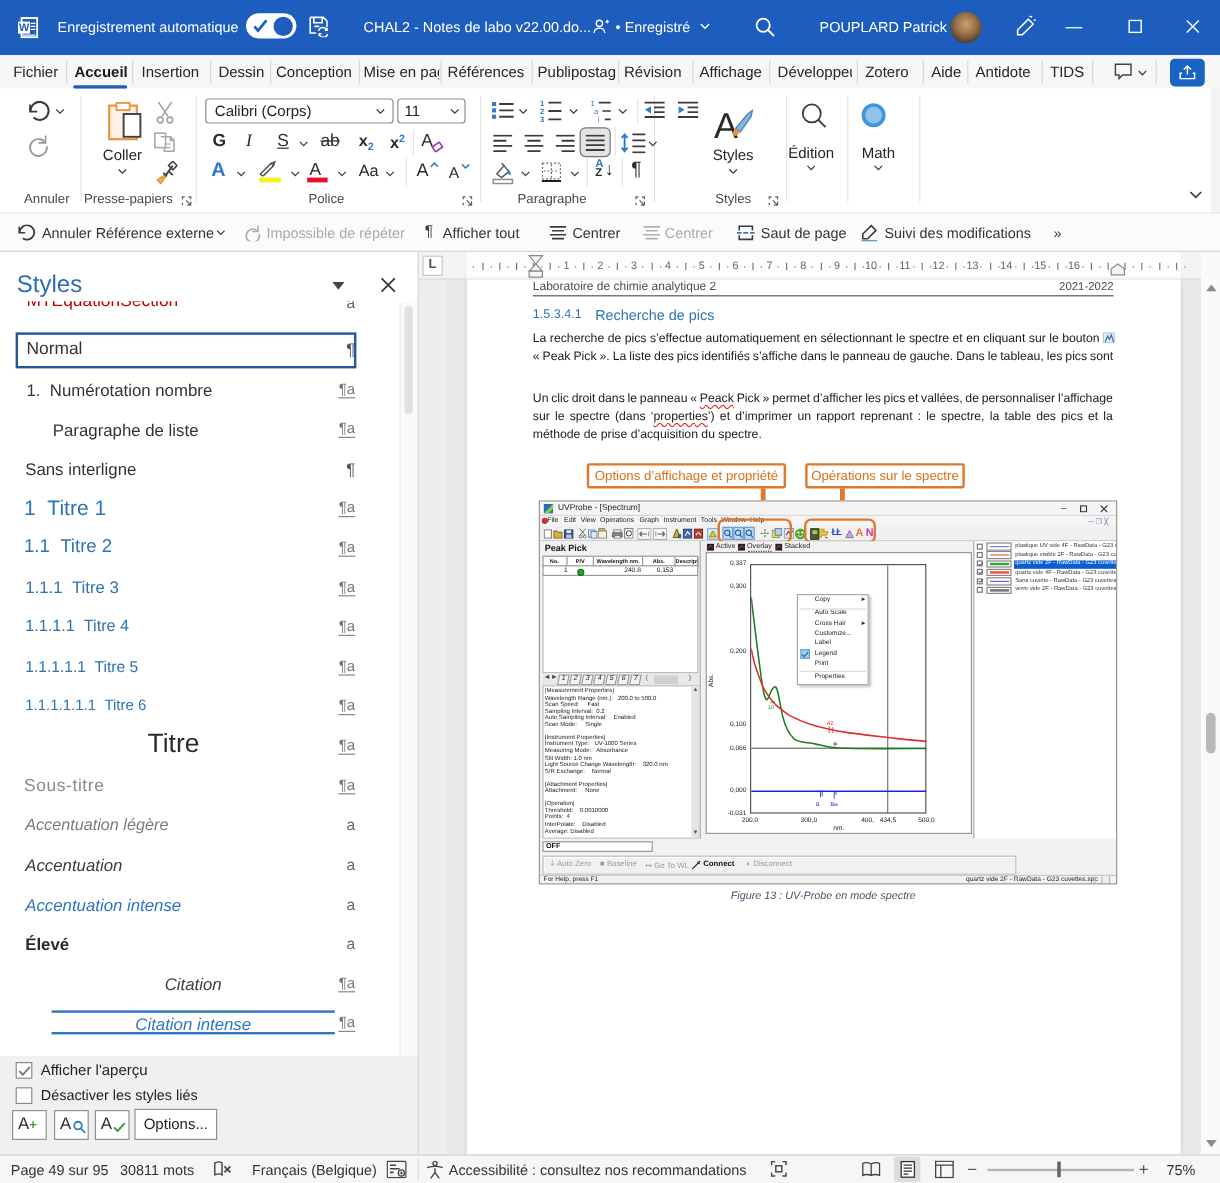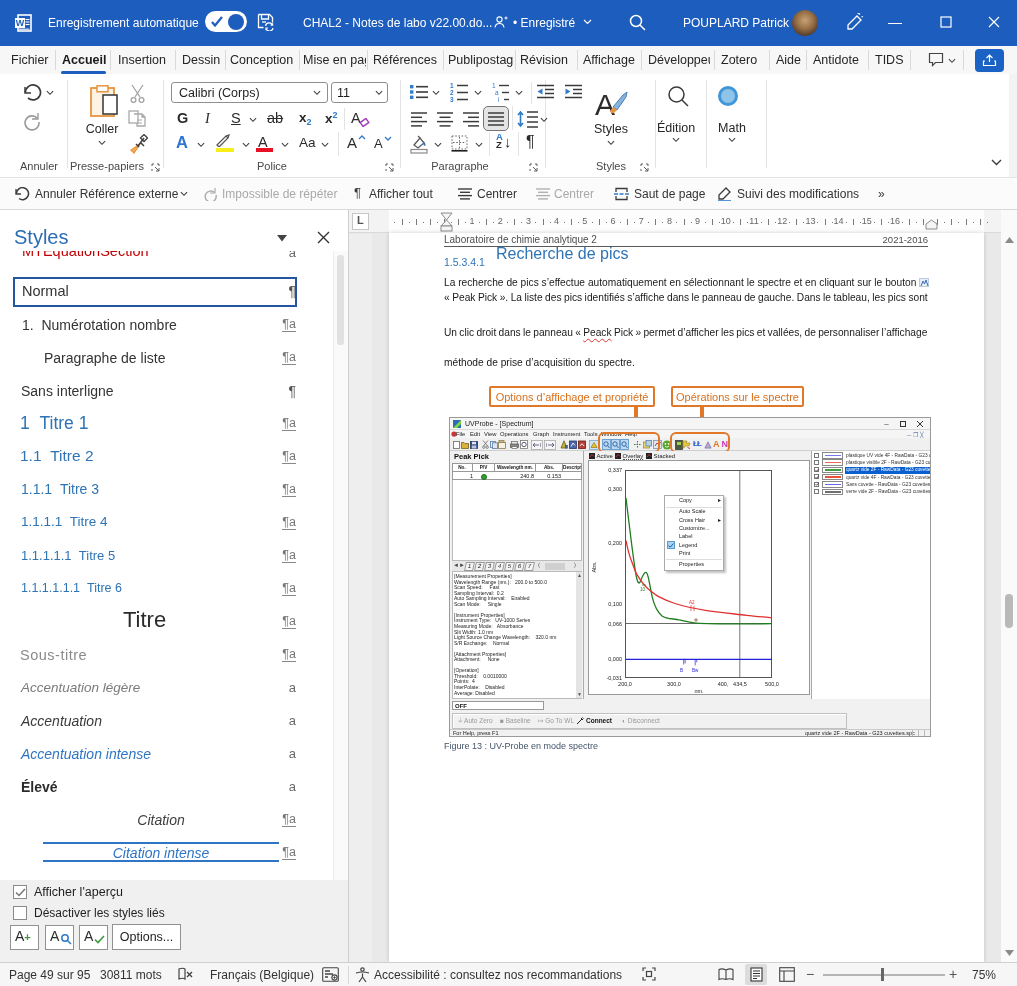--- a/index.html
+++ b/index.html
@@ -640,32 +640,33 @@
         <rect x="1" y="14" width="11" height="5" fill="#f5f5f5" stroke="#8a8a8a" stroke-width="1"></rect>
       </svg>
  <svg class="a" style="left:576px;top:9px" width="13" height="11" viewBox="0 0 13 11">
         <path d="M1 10 V5 L6.5 1 L12 5 V10 Z" fill="#f5f5f5" stroke="#8a8a8a" stroke-width="1"></path>
       </svg>
  <div class="a" style="left:0;top:24px;width:23px;height:728px;background:#eeeeee"></div>
 
  <div class="a" style="left:40px;top:23px;width:595px;height:729px;background:#fff;box-shadow:0 0 4px rgba(0,0,0,0.18)"></div>
 
  <div class="a" style="left:95px;top:24px;font-size:10px;color:#4d4d4d">Laboratoire de chimie analytique 2</div>
- <div class="a" style="left:95px;top:24px;width:484px;text-align:right;font-size:9.5px;color:#4d4d4d">2021-2016</div>
+ <div class="a" style="left:95px;top:24px;width:484px;text-align:right;font-size:9.5px;color:#4d4d4d">2021-2022</div>
  <div class="a" style="left:95px;top:36px;width:484px;height:1px;background:#595959"></div>
 
  <div class="a" style="left:95px;top:46px;font-size:10.5px;color:#2e74b5">1.5.3.4.1</div>
- <div class="a" style="left:147px;top:35px;font-size:16px;color:#2e74b5">Recherche de pics</div>
+ <div class="a" style="left:147px;top:46px;font-size:12px;color:#2e74b5">Recherche de pics</div>
 
  <div class="jl" style="top:82px;word-spacing:-0.33px">«&nbsp;Peak Pick&nbsp;». La liste des pics identifiés s’affiche dans le panneau de gauche. Dans le tableau, les pics sont</div>
  <div class="jl" style="top:67px;word-spacing:0.05px">La recherche de pics s’effectue automatiquement en sélectionnant le spectre et en cliquant sur le bouton <span style="display:inline-block;width:10px;height:9px;background:#e8eef7;border:0.5px solid #b9cce4;vertical-align:-1px;position:relative"><svg width="9" height="8" viewBox="0 0 9 8" style="position:absolute;left:0;top:0">
             <path d="M1 7 L3 2 L4.5 5 L6 1 L8 7" fill="none" stroke="#3b6fb5" stroke-width="1"></path>
           </svg></span></div>
 
  <div class="jl" style="top:117px;word-spacing:-0.5px">Un clic droit dans le panneau «&nbsp;<span class="sq">Peack</span> Pick&nbsp;» permet d’afficher les pics et vallées, de personnaliser l’affichage</div>
+ <div class="jl" style="top:132px;word-spacing:1.5px">sur le spectre (dans ‘<span class="sq">properties</span>’) et d’imprimer un rapport reprenant&nbsp;: le spectre, la table des pics et la</div>
  <div class="jn" style="top:147px">méthode de prise d’acquisition du spectre.</div>
 
  <div class="a" style="left:140px;top:176px;width:166px;height:21px;border:2px solid #e0782a;border-radius:2px;background:#fff;text-align:center;font-size:11px;color:#d8701d;line-height:18px">Options d’affichage et propriété</div>
  <div class="a" style="left:322px;top:176px;width:133px;height:21px;border:2px solid #e0782a;border-radius:2px;background:#fff;text-align:center;font-size:11px;color:#d8701d;line-height:18px">Opérations sur le spectre</div>
  <div class="a" style="left:284.5px;top:197px;width:4px;height:19px;background:#e0782a"></div>
  <svg class="a" style="left:280px;top:212px" width="13" height="10" viewBox="0 0 13 10">
         <path d="M0 0 H13 L6.5 10 Z" fill="#e0782a"></path>
       </svg>
  <div class="a" style="left:350.5px;top:197px;width:4px;height:19px;background:#e0782a"></div>
  <svg class="a" style="left:346px;top:212px" width="13" height="10" viewBox="0 0 13 10">
@@ -969,21 +970,21 @@
  <div class="a" style="left:136px;top:299px;font-size:6.5px;font-weight:bold;color:#111">Connect</div>
  <div class="a" style="left:172px;top:299px;font-size:6.5px;color:#9a9a9a">◐ Disconnect</div>
  <div class="a" style="left:0;top:311px;width:480px;height:7px;background:#f1f1f1;border-top:1px solid #cacaca"></div>
  <div class="a" style="left:3px;top:312px;font-size:5.5px;color:#222">For Help, press F1</div>
  <div class="a" style="left:355px;top:312px;font-size:5.5px;color:#222">quartz vide 2F - RawData - G23 cuvettes.spc</div>
  <div class="a" style="left:462px;top:311.5px;width:1px;height:6px;background:#bbb"></div>
  <div class="a" style="left:468px;top:311.5px;width:1px;height:6px;background:#bbb"></div>
  <div class="a" style="left:474px;top:311.5px;width:1px;height:6px;background:#bbb"></div>
 </div>
 
- <div class="a" style="left:95px;top:531px;width:484px;text-align:left;font-size:9px;color:#44546a">Figure 13 : UV-Probe en mode spectre</div>
+ <div class="a" style="left:95px;top:531px;width:484px;text-align:center;font-size:9px;font-style:italic;color:#44546a">Figure 13 : UV-Probe en mode spectre</div>
 </div>
 
 <div class="a" style="left:1001px;top:210px;width:16px;height:752px;background:#fafafa"></div>
 <svg class="a" style="left:1005px;top:237px" width="9" height="6" viewBox="0 0 9 6">
       <path d="M4.5 0 L9 6 L0 6 Z" fill="#8a8a8a"></path>
     </svg>
 <div class="a" style="left:1005px;top:594px;width:8px;height:34px;background:#b9b9b9;border-radius:4px"></div>
 <svg class="a" style="left:1005px;top:950px" width="9" height="6" viewBox="0 0 9 6">
       <path d="M0 0 L9 0 L4.5 6 Z" fill="#8a8a8a"></path>
     </svg>

